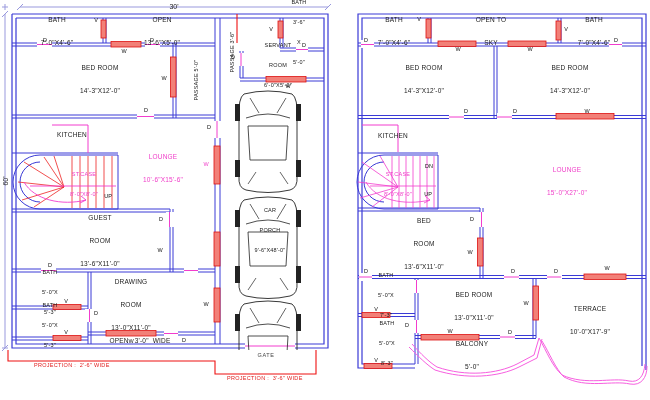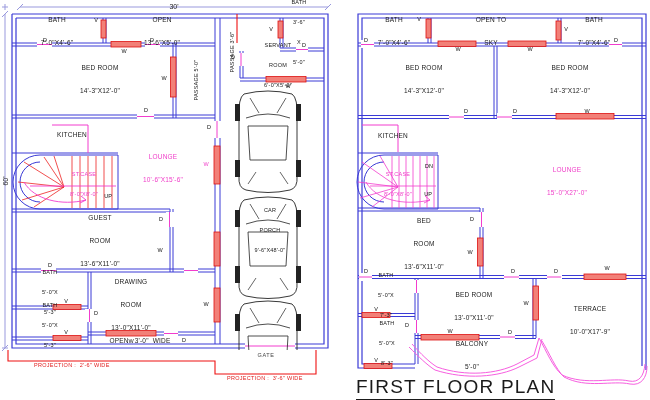--- a/index.html
+++ b/index.html
@@ -365,15 +365,14 @@
 <span class="marker" style="left:458px;top:49px">W</span>
 <span class="marker" style="left:530px;top:49px">W</span>
 <span class="marker" style="left:587px;top:111px">W</span>
 <span class="marker" style="left:470px;top:252px">W</span>
 <span class="marker" style="left:526px;top:303px">W</span>
 <span class="marker" style="left:607px;top:268px">W</span>
 <span class="marker" style="left:450px;top:331px">W</span>
 <span class="marker" style="left:429px;top:166px">DN</span>
 <span class="marker" style="left:428px;top:194px">UP</span>
 
-<div class="title" style="left:356px;top:376px">FIRST FLOOR PLAN</div>
 
 </div>
 
 </body></html>

